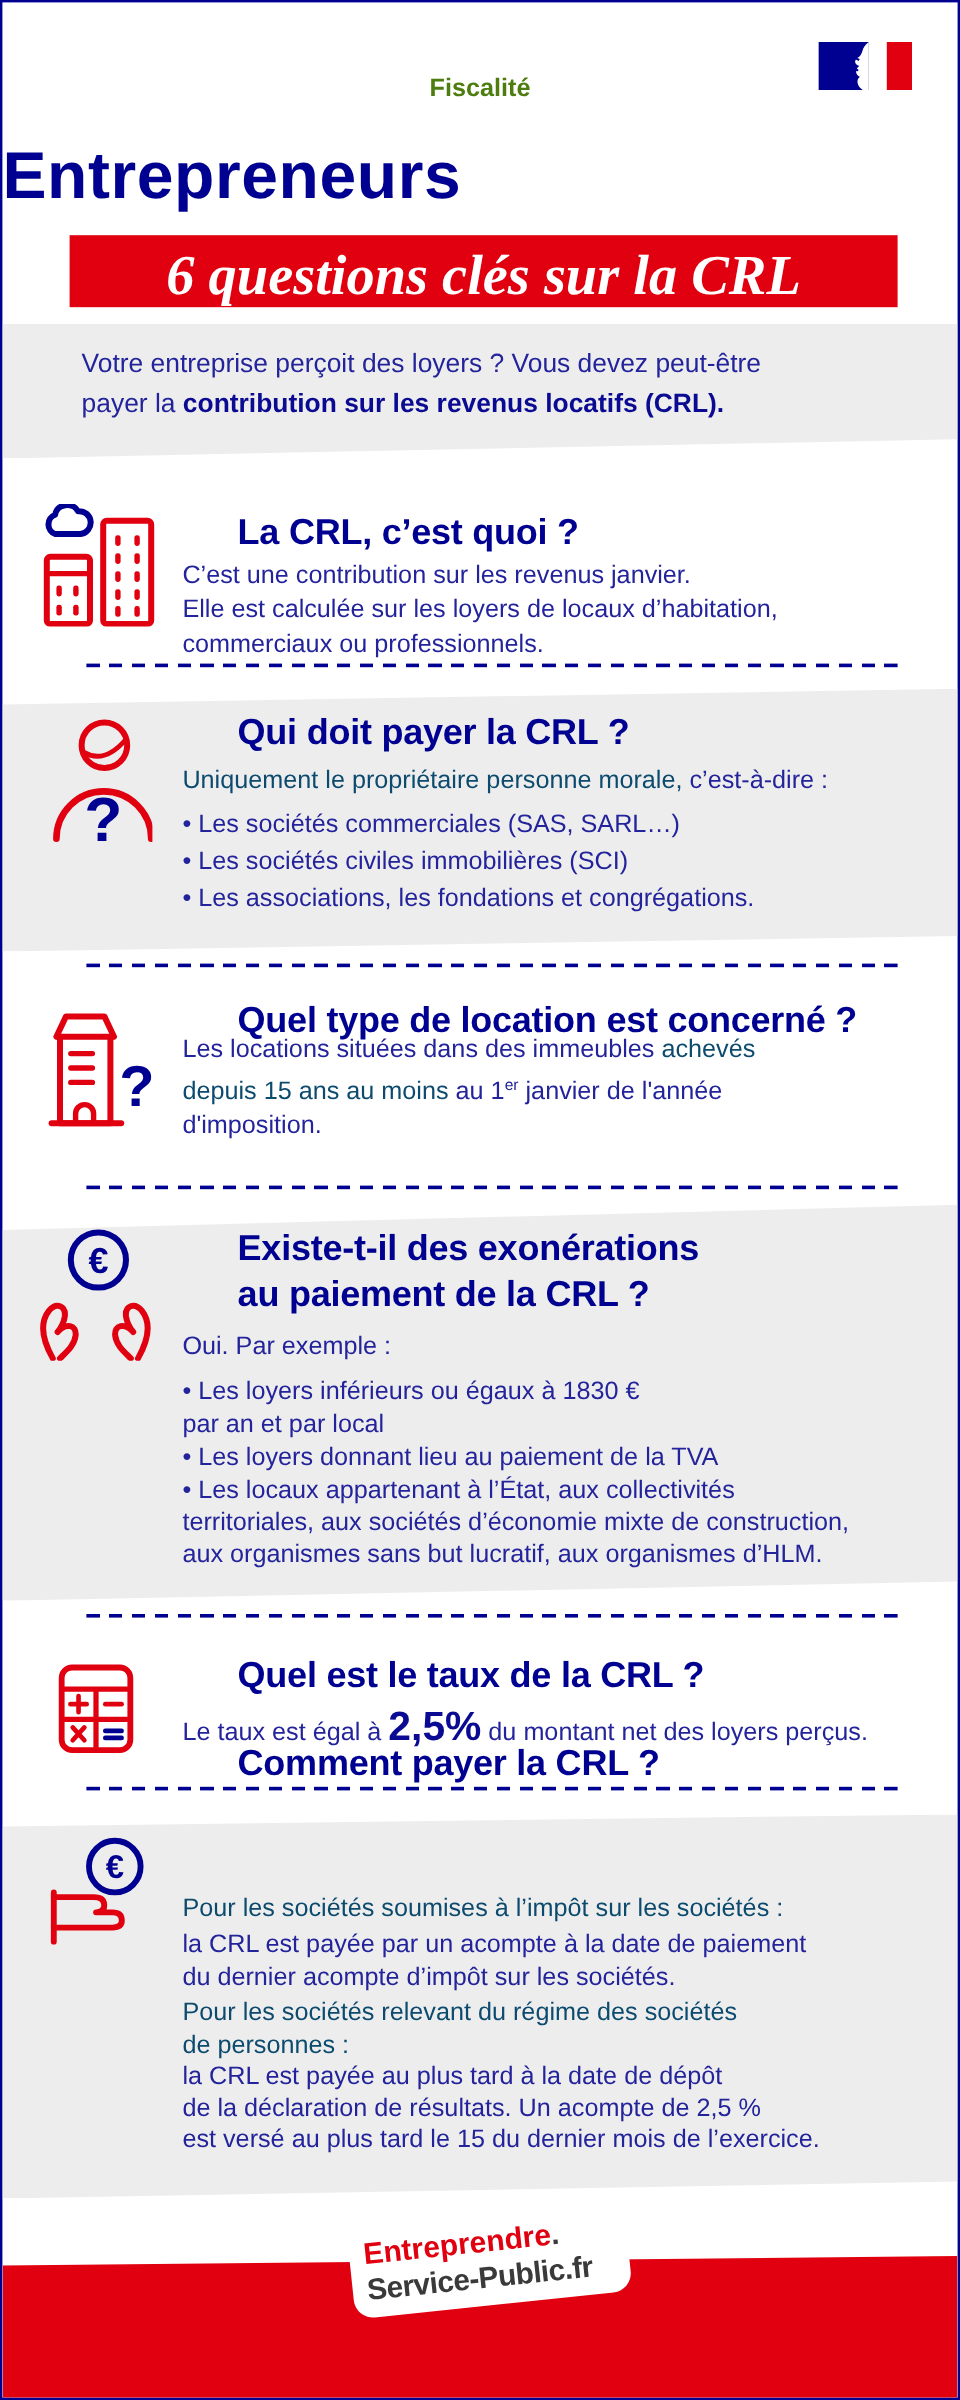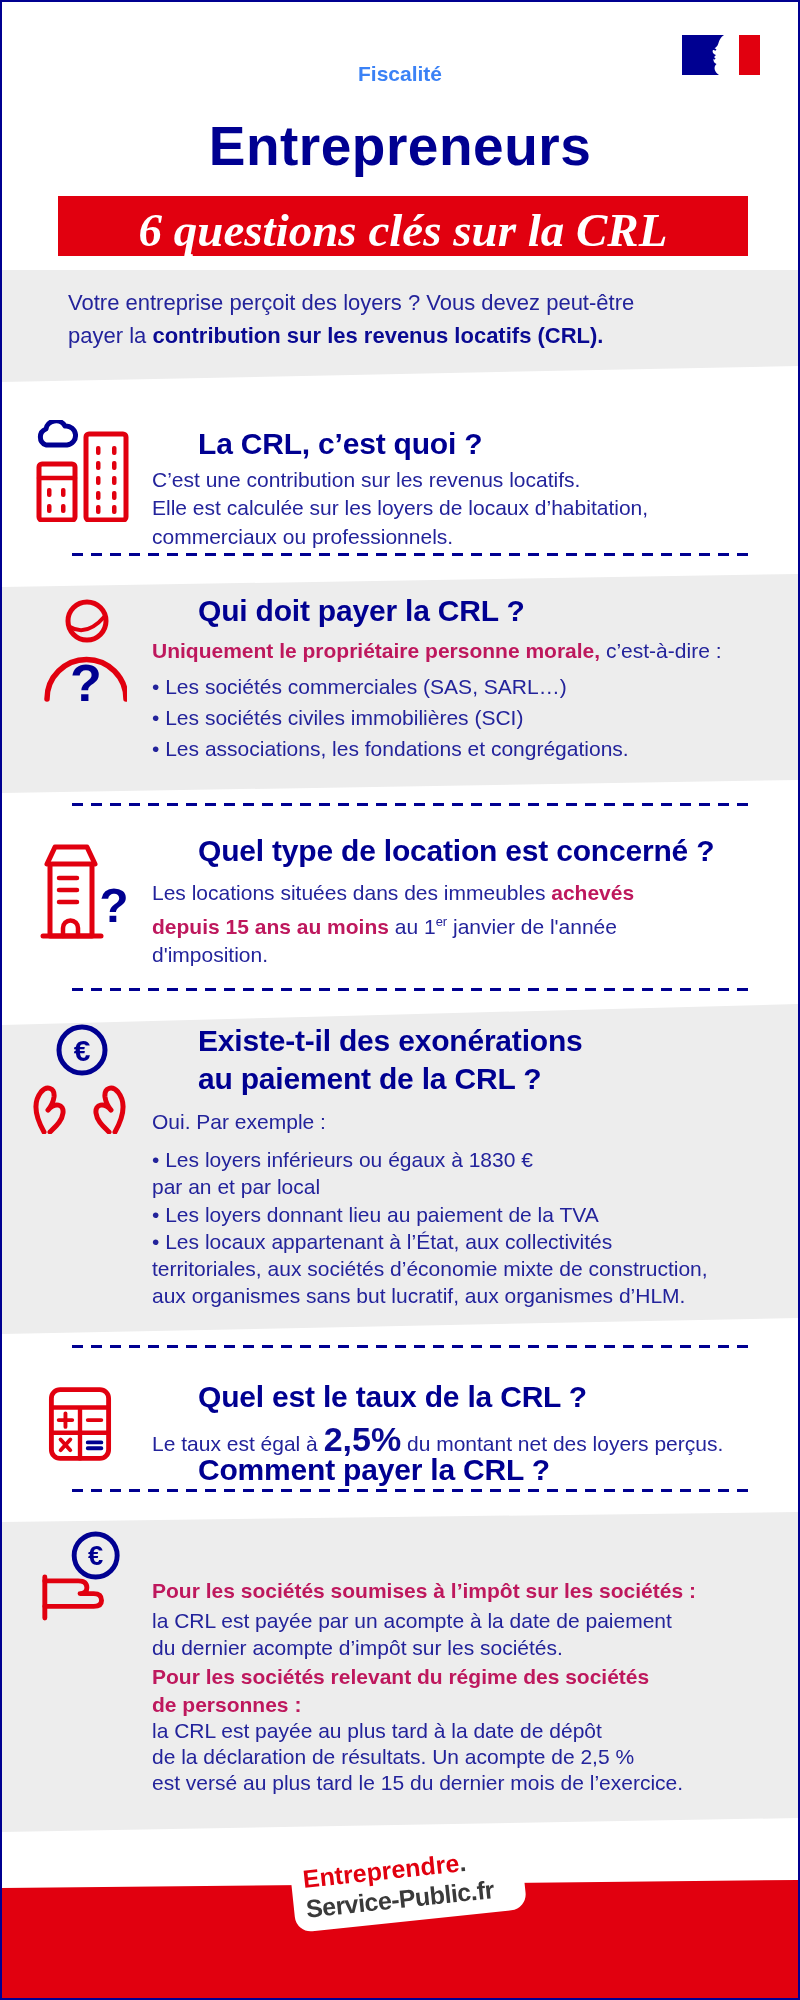--- a/index.html
+++ b/index.html
@@ -2,35 +2,35 @@
 <html><head>
 <meta charset="utf-8">
 <style>
   html,body{margin:0;padding:0;background:#fff;}
   .page{
     position:relative;width:800px;height:2000px;overflow:hidden;
     box-sizing:border-box;border:2px solid #000091;background:#ffffff;
     font-family:"Liberation Sans", sans-serif;
   }
   .abs{position:absolute;}
-  .kicker{top:60px;left:0;width:100%;text-align:center;font-size:21px;font-weight:700;color:#3b82f6;}
-  .title{top:112px;left:0;width:100%;text-align:center;font-size:55px;font-weight:700;letter-spacing:.5px;color:#000091;}
+  .kicker{top:60px;left:0;width:100%;text-align:center;font-size:21px;font-weight:700;color:#4d7c0f;}
+  .title{top:112px;left:0;width:100%;font-size:55px;font-weight:700;letter-spacing:.5px;color:#000091;}
   .banner{left:56px;top:194px;width:690px;height:60px;background:#e1000f;text-align:center;}
   .banner span{display:block;line-height:68px;font-family:"Liberation Serif", serif;font-style:italic;font-weight:700;font-size:47px;color:#ffffff;}
   .band{left:0;width:796px;background:#ededed;}
   .band-intro{top:268px;height:112px;clip-path:polygon(0 0,100% 0,100% calc(100% - 16px),0 100%);}
   .band-2{top:572px;height:219px;clip-path:polygon(0 13px,100% 0,100% calc(100% - 13px),0 100%);}
   .band-4{top:1002px;height:330px;clip-path:polygon(0 21px,100% 0,100% calc(100% - 16px),0 100%);}
   .band-6{top:1510px;height:320px;clip-path:polygon(0 10px,100% 0,100% calc(100% - 14px),0 100%);}
   .intro-text{left:66px;top:284px;font-size:22px;line-height:33px;color:#23239b;}
   .intro-text b{color:#0a0a92;}
   .sec-title{font-size:30px;font-weight:700;color:#000091;letter-spacing:-.2px;line-height:38px;margin-left:46px;}
   .body-text{font-size:21px;color:#23239b;}
   .pre{white-space:pre-line;}
-  .b{font-weight:700;color:#be185d;}
+  .b{font-weight:400;color:#0c4a6e;}
   .dash{left:70px;width:676px;height:3px;background:repeating-linear-gradient(to right,#000091 0 11px,transparent 11px 19px);}
   .big-rate{font-size:34px;font-weight:700;color:#0a0a92;}
   sup{font-size:13px;}
   .footer-band{left:0;top:1878px;width:796px;height:120px;background:#e1000f;clip-path:polygon(0 8px,100% 0,100% 100%,0 100%);}
   .badge{left:290px;top:1845px;width:232px;height:74px;background:#ffffff;border-radius:16px;
          transform:rotate(-6deg);padding:6px 12px;box-sizing:border-box;}
   .badge .l1{font-size:25px;font-weight:700;line-height:30px;color:#e1000f;}
   .badge .l1 .dot{color:#3a3a3a;}
   .badge .l2{font-size:25px;font-weight:700;line-height:30px;color:#3a3a3a;letter-spacing:-.5px;}
   svg text{font-family:"Liberation Sans", sans-serif;}
@@ -83,21 +83,21 @@
         <rect x="77" y="71" width="4.5" height="9" rx="2"></rect>
       <rect x="61" y="85" width="4.5" height="9" rx="2"></rect>
         <rect x="77" y="85" width="4.5" height="9" rx="2"></rect>
       <rect x="12" y="68" width="4.5" height="9" rx="2"></rect>
         <rect x="26" y="68" width="4.5" height="9" rx="2"></rect>
       <rect x="12" y="84" width="4.5" height="9" rx="2"></rect>
         <rect x="26" y="84" width="4.5" height="9" rx="2"></rect>
     </g>
   </svg>
   <div class="abs sec-title" style="left:150px;top:423px">La CRL, c’est quoi ?</div>
-  <div class="abs body-text pre" style="left:150px;top:464px;line-height:28.3px">C’est une contribution sur les revenus locatifs.
+  <div class="abs body-text pre" style="left:150px;top:464px;line-height:28.3px">C’est une contribution sur les revenus janvier.
 Elle est calculée sur les loyers de locaux d’habitation,
 commerciaux ou professionnels.</div>
 
   <div class="abs dash" style="top:551px"></div>
 
   <svg class="abs" style="left:40px;top:597px" width="85" height="108" viewBox="0 0 85 108">
     <g fill="none" stroke="#e1000f" stroke-linecap="round">
       <circle cx="45" cy="22" r="19" stroke-width="5"></circle>
       <path d="M28 28 Q45 38 63 17" stroke-width="4"></path>
       <path d="M5 100 A39.5 39.5 0 0 1 84 100" stroke-width="5.5"></path>
@@ -116,21 +116,21 @@
     <g fill="none" stroke="#e1000f" stroke-linecap="round" stroke-linejoin="round">
       <path d="M12 22 L20 5 H52 L60 22" stroke-width="5"></path>
       <rect x="15" y="22" width="42" height="72" stroke-width="5"></rect>
       <path d="M8 94 H66" stroke-width="5"></path>
       <path d="M24 36 H42 M24 48 H42 M24 60 H42" stroke-width="4.5"></path>
       <path d="M28 94 V86 A7.5 7.5 0 0 1 43 86 V94" stroke-width="4.5"></path>
     </g>
     <text x="79" y="80" font-size="48" font-weight="700" fill="#000091" text-anchor="middle">?</text>
   </svg>
   <div class="abs sec-title" style="left:150px;top:830px">Quel type de location est concerné ?</div>
-  <div class="abs body-text" style="left:150px;top:877px;line-height:28.5px">
+  <div class="abs body-text" style="left:150px;top:859px;line-height:28.5px">
     <div><span>Les locations situées dans des immeubles </span><span class="b">achevés</span></div>
     <div><span class="b">depuis 15 ans au moins</span><span> au 1</span><sup>er</sup><span> janvier de l'année</span></div>
     <div>d'imposition.</div>
   </div>
 
   <div class="abs dash" style="top:986px"></div>
 
   <svg class="abs" style="left:30px;top:1022px" width="95" height="110" viewBox="0 0 95 110">
     <circle cx="50" cy="26" r="23" fill="none" stroke="#000091" stroke-width="5"></circle>
     <text x="50" y="37" font-size="30" font-weight="700" fill="#000091" text-anchor="middle">€</text>

